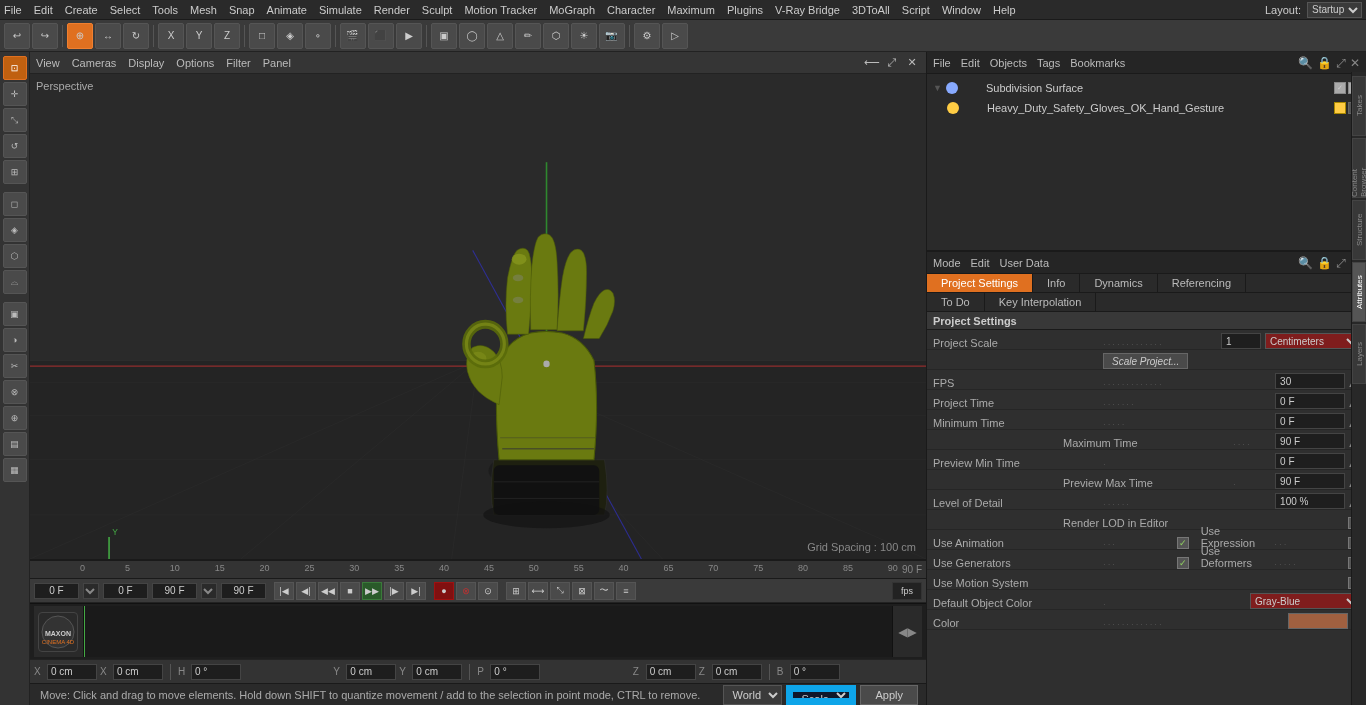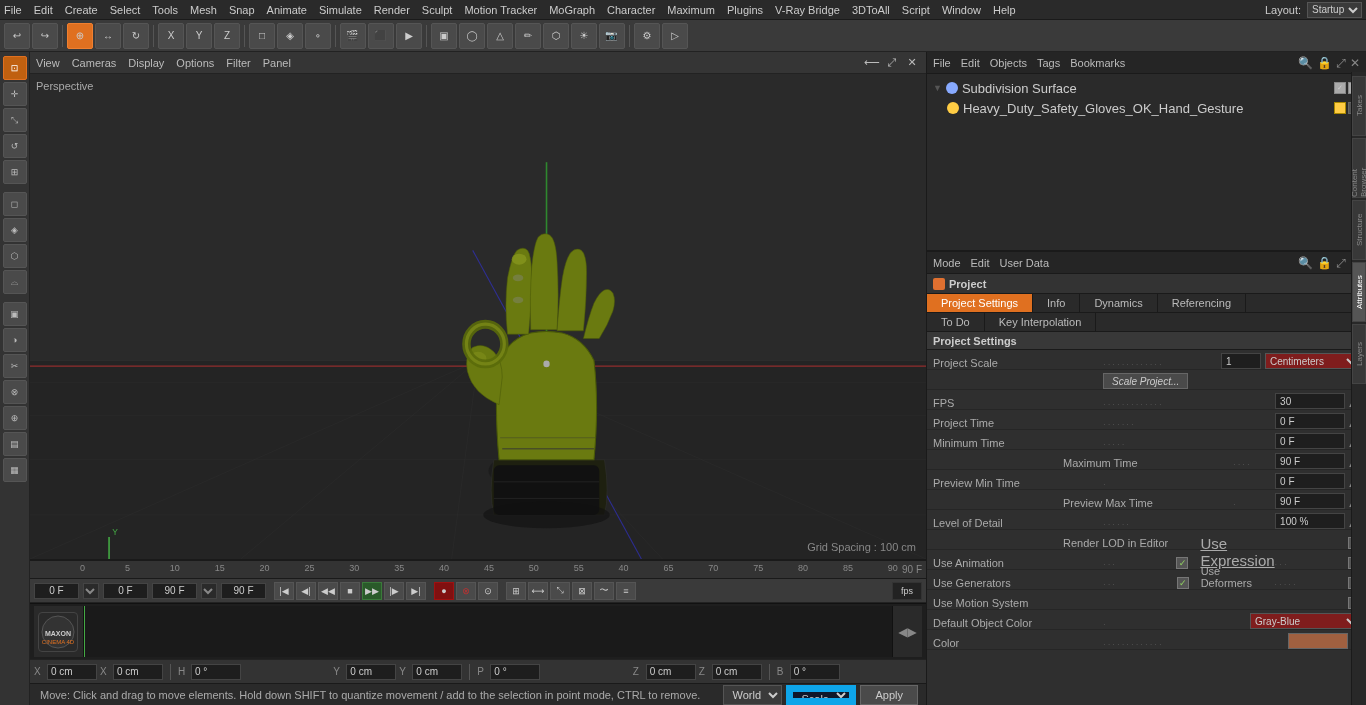--- a/index.html
+++ b/index.html
@@ -295,21 +295,21 @@
     }
     .obj-row {
       display: flex;
       align-items: center;
       height: 20px;
       gap: 4px;
       padding: 0 2px;
       cursor: pointer;
     }
     .obj-dot { width: 12px; height: 12px; border-radius: 50%; flex-shrink: 0; }
-    .obj-name { color: #ccc; font-size: 13px; flex: 1; }
+    .obj-name { color: #ccc; font-size: 11px; flex: 1; margin-left: 24px; }
     .obj-icons { display: flex; gap: 2px; }
     .obj-indent { padding-left: 16px; }
 
     
     .attr-panel {
       flex: 1;
       display: flex;
       flex-direction: column;
       overflow: hidden;
     }
@@ -824,24 +824,20 @@
         <span>Edit</span>
         <span>User Data</span>
         <div class="panel-header-icons">
           <span style="color:#888;cursor:pointer;font-size:12px;">🔍</span>
           <span style="color:#888;cursor:pointer;font-size:12px;">🔒</span>
           <span style="color:#888;cursor:pointer;font-size:12px;">⤢</span>
           <span style="color:#888;cursor:pointer;font-size:12px;">✕</span>
         </div>
       </div>
 
-      <div class="project-badge">
-        <div class="project-dot"></div>
-        <span class="project-name">Project</span>
-      </div>
 
       <div class="sub-tabs">
         <div class="sub-tab active">Project Settings</div>
         <div class="sub-tab">Info</div>
         <div class="sub-tab">Dynamics</div>
         <div class="sub-tab">Referencing</div>
       </div>
 
       <div class="sub-tabs">
         <div class="sub-tab">To Do</div>
@@ -918,21 +914,21 @@
 
         <div class="attr-row">
           <span style="margin-left:130px;color:#aaa;font-size:11px;flex:1;">Render LOD in Editor</span>
           <div class="attr-checkbox">✓</div>
         </div>
 
         <div class="attr-row">
           <span class="attr-label">Use Animation</span>
           <span class="attr-dots">···</span>
           <div class="attr-checkbox">✓</div>
-          <span style="color:#aaa;font-size:15px;margin-left:12px;flex:1;text-decoration:underline;">Use Expression</span>
+          <span style="color:#aaa;font-size:11px;margin-left:12px;flex:1;">Use Expression</span>
           <span class="attr-dots">···</span>
           <div class="attr-checkbox">✓</div>
         </div>
 
         <div class="attr-row">
           <span class="attr-label">Use Generators</span>
           <span class="attr-dots">···</span>
           <div class="attr-checkbox">✓</div>
           <span style="color:#aaa;font-size:11px;margin-left:12px;flex:1;">Use Deformers</span>
           <span class="attr-dots">·····</span>

